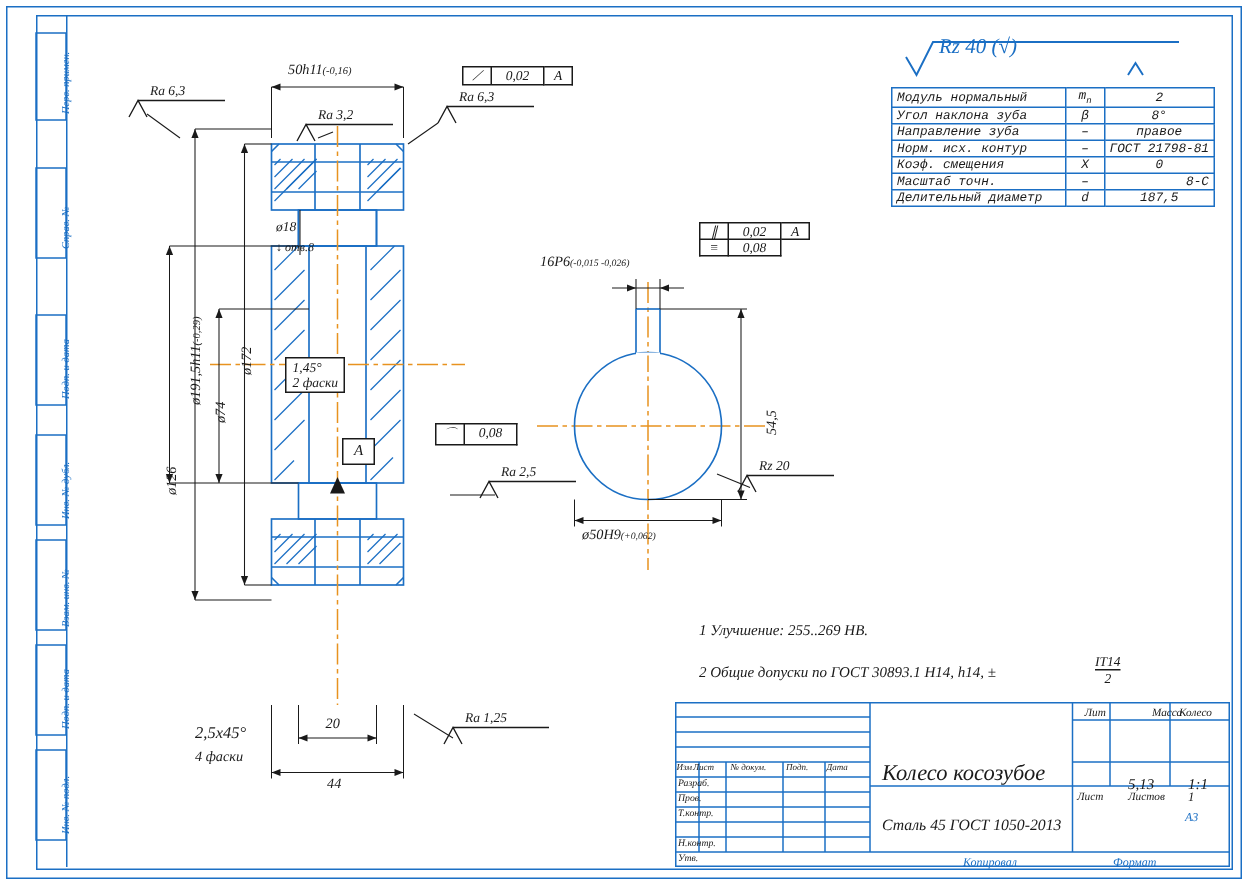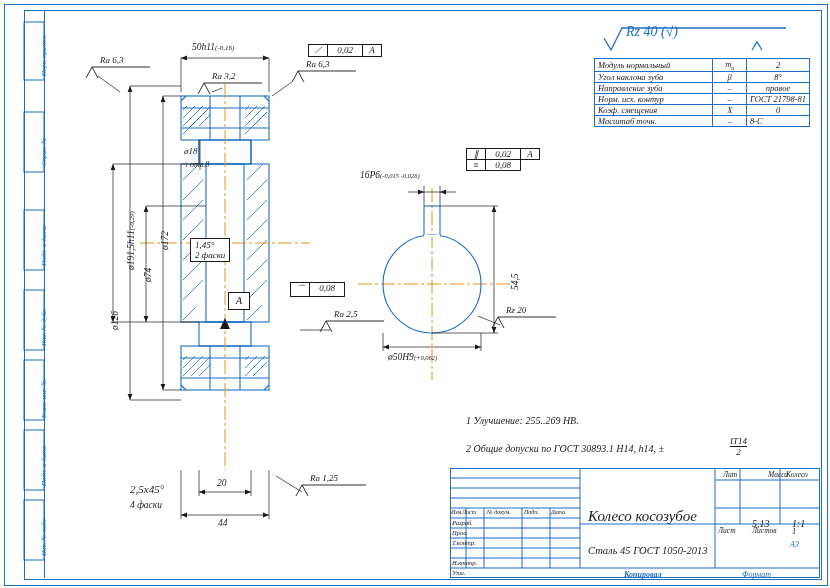--- a/index.html
+++ b/index.html
@@ -6,21 +6,21 @@
   body{font-family:"Liberation Sans", sans-serif;}
   #page{position:relative;width:830px;height:588px;overflow:hidden;background:#fff;}
   .abs{position:absolute;}
   .ln{position:absolute;background:#1b6fc4;}
   .txt{position:absolute;color:#1a1a1a;font-family:"Liberation Serif", serif;font-style:italic;white-space:nowrap;}
   .txtb{position:absolute;color:#1b6fc4;font-family:"Liberation Serif", serif;font-style:italic;white-space:nowrap;}
   .vert{transform-origin:0 0;}
   .frame-outer{left:4px;top:4px;width:822px;height:580px;border:1px solid #1b6fc4;}
   .frame-inner{left:24px;top:10px;width:796px;height:568px;border:1.4px solid #1b6fc4;}
   svg{position:absolute;left:0;top:0;overflow:visible;}
-  .tbl{position:absolute;border-collapse:collapse;font-family:Liberation Serif, serif;font-style:italic;}
+  .tbl{position:absolute;border-collapse:collapse;font-family:Liberation Mono, monospace;font-style:italic;}
   .tbl td{border:1px solid #1b6fc4;color:#1a1a1a;padding:0 3px;white-space:nowrap;}
 </style>
 </head>
 <body>
 
 <div id="page">
 
   <div class="abs frame-outer"></div>
   <div class="abs frame-inner"></div>
 
@@ -242,21 +242,26 @@
           <td style="text-align: center;">ГОСТ 21798-81</td>
         </tr>
         <tr>
           <td style="width: 128px;">Коэф. смещения</td>
           <td style="width: 34px; text-align: center;">X</td>
           <td style="text-align: center;">0</td>
         </tr>
         <tr>
           <td style="width: 128px;">Масштаб точн.</td>
           <td style="width: 34px; text-align: center;">–</td>
-          <td style="text-align: left;">8-С</td>
+          <td style="text-align: right;">8-С</td>
+        </tr>
+        <tr>
+          <td style="width: 128px;">Делительный диаметр</td>
+          <td style="width: 34px; text-align: center;">d</td>
+          <td style="text-align: center;">187,5</td>
         </tr>
       </tbody>
   </table>
 
   <div class="txt" style="left:466px;top:415px;font-size:10px;">1 Улучшение: 255..269 HB.</div>
   <div class="txt" style="left:466px;top:443px;font-size:10px;">2 Общие допуски по ГОСТ 30893.1  Н14, h14, ±</div>
   <div class="abs" style="left:730px;top:436px;text-align:center;font-family:'Liberation Serif',serif;font-style:italic;font-size:9px;color:#1a1a1a;">
     <div>IT14</div>
     <div style="border-top:1px solid #1a1a1a;">2</div>
   </div>
@@ -429,17 +434,17 @@
 
   <div class="txt" style="left:723px;top:470px;font-size:7.5px;">Лит</div>
   <div class="txt" style="left:748px;top:470px;font-size:7.5px;margin-left:20px;">Масса</div>
   <div class="txt" style="left:786px;top:470px;font-size:7.5px;">Колесо</div>
   <div class="txt" style="left:752px;top:518px;font-size:10px;">5,13</div>
   <div class="txt" style="left:792px;top:518px;font-size:10px;">1:1</div>
   <div class="txt" style="left:718px;top:526px;font-size:7.5px;">Лист</div>
   <div class="txt" style="left:752px;top:526px;font-size:7.5px;">Листов</div>
   <div class="txt" style="left:792px;top:526px;font-size:8.5px;">1</div>
 
-  <div class="txtb" style="left:624px;top:570px;font-size:8px;font-weight:bold;">Копировал</div>
+  <div class="txtb" style="left:642px;top:570px;font-size:8px;">Копировал</div>
   <div class="txtb" style="left:742px;top:570px;font-size:8px;">Формат</div>
   <div class="txtb" style="left:790px;top:540px;font-size:8px;">A3</div>
 
 </div>
 
 </body></html>

